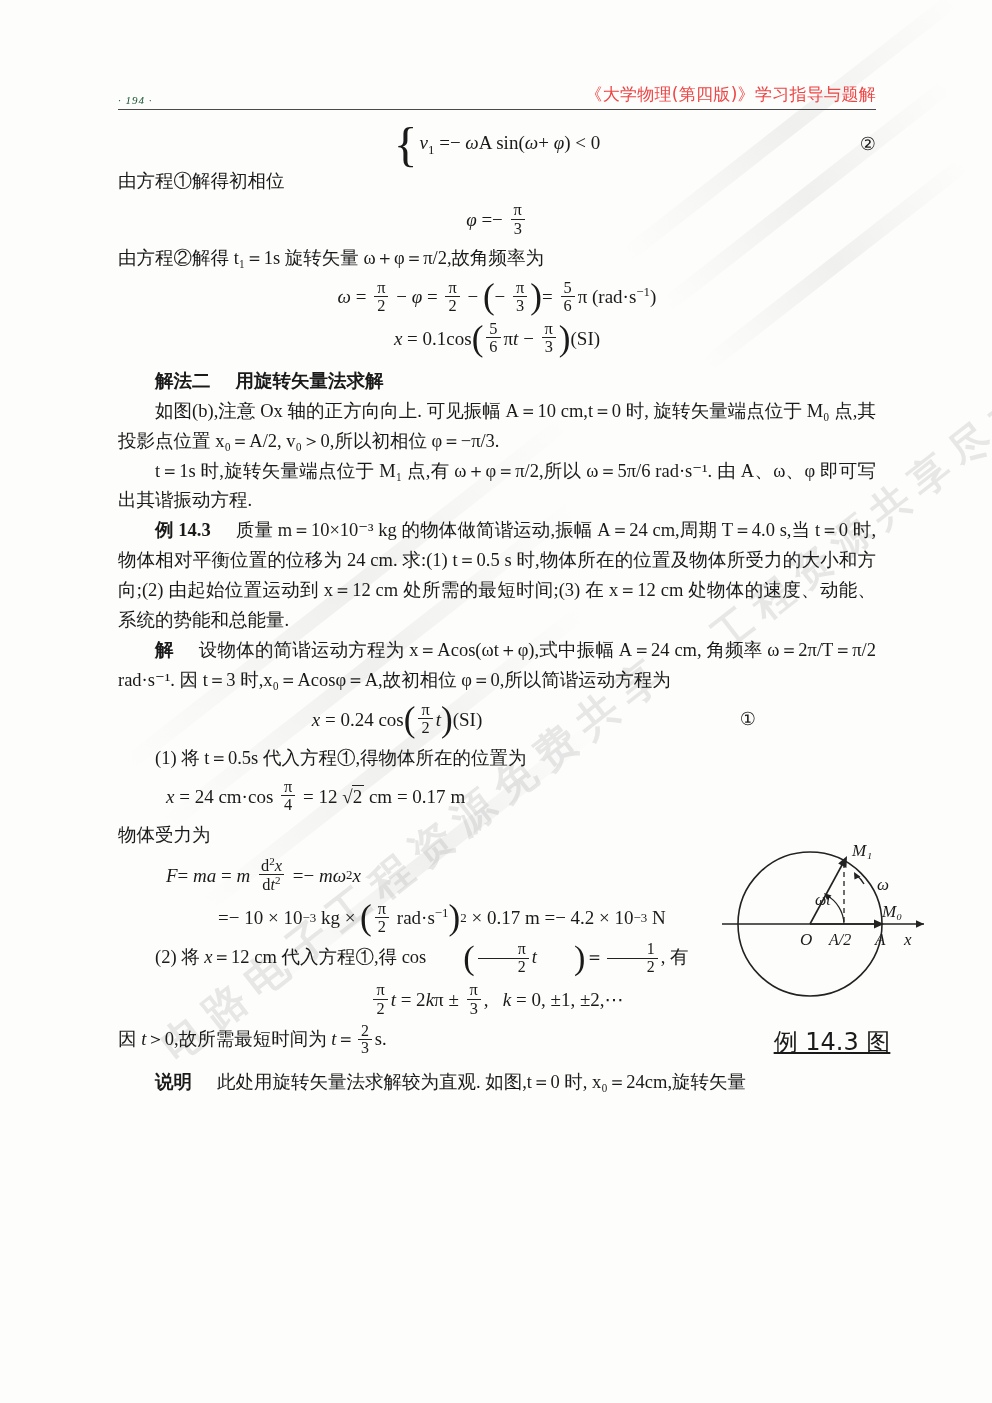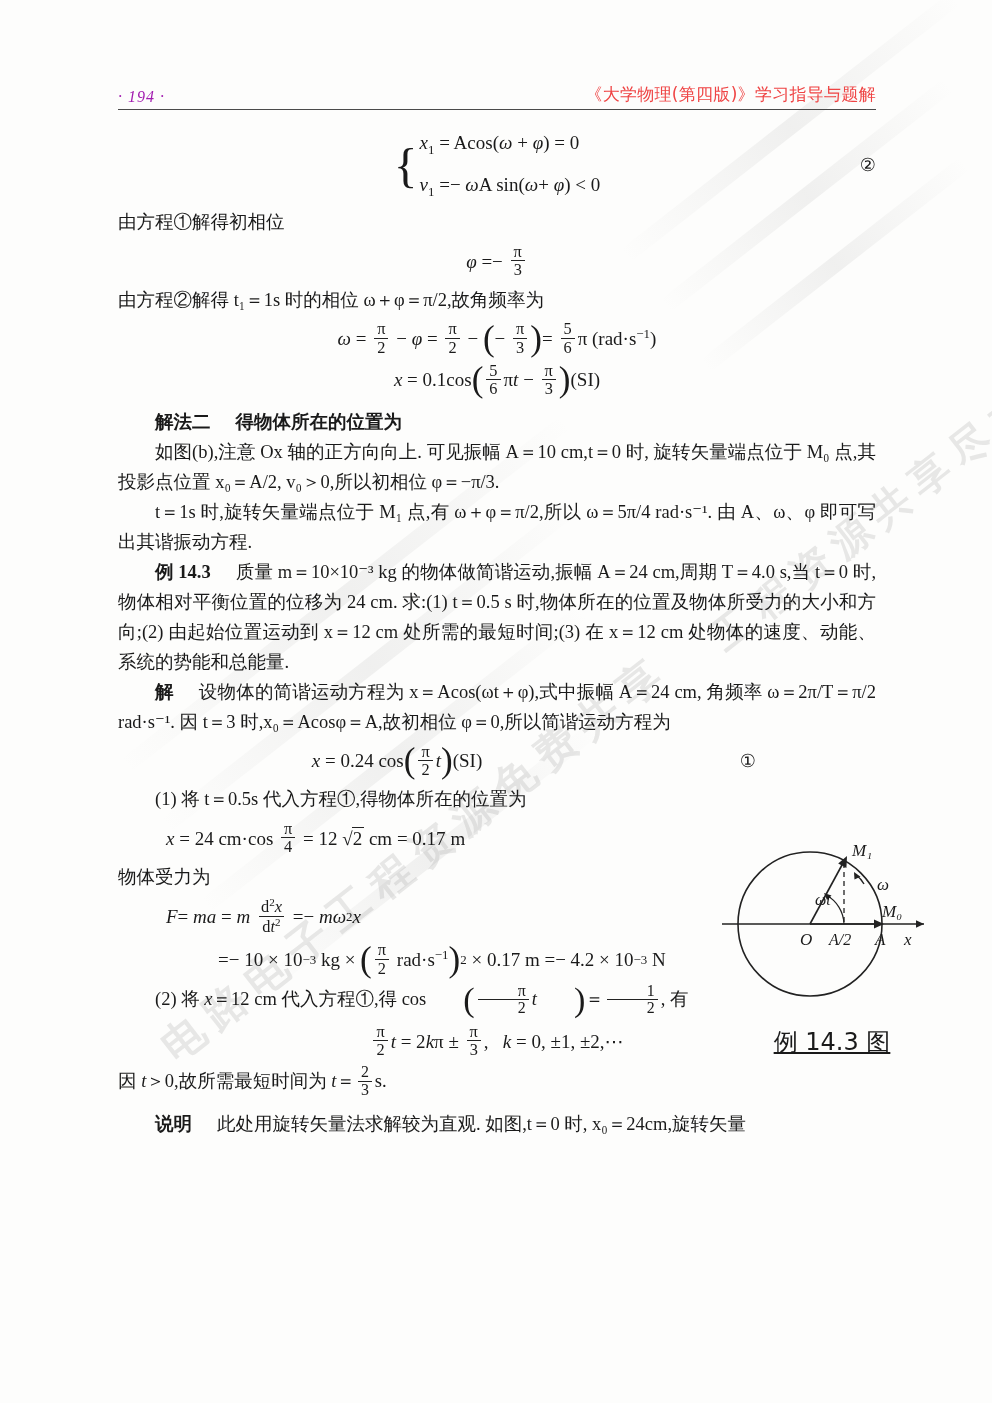--- a/index.html
+++ b/index.html
@@ -51,24 +51,24 @@
   }
   .header-inner {
     display: flex;
     justify-content: space-between;
     align-items: flex-end;
     height: 100%;
     border-bottom: 1.6px solid #4a4a4a;
     padding-bottom: 3px;
   }
   .folio {
-    font-size: 16px;
+    font-size: 11px;
     font-style: italic;
     letter-spacing: 1px;
-    color: #a21caf;
+    color: #14532d;
   }
   .running-title {
     font-size: 17px;
     font-family: "DejaVu Sans", "Liberation Sans", sans-serif;
     color: #ef4444;
     letter-spacing: 0.3px;
   }
 
   
   .content {
@@ -197,40 +197,37 @@
     </div>
   </div>
 
   <div class="content">
 
     <div class="eq" style="margin-top:8px;">
       <span class="sys">
         <span class="brace">{</span>
         <span class="sys-rows">
           <span>
-            <span class="mi">x</span><sub>1</sub> = <span class="mup">A</span><span class="mup">cos</span>(<span class="mi">ω</span> + <span class="mi">φ</span>) = 0
-          </span>
-          <span>
             <span class="mi">v</span><sub>1</sub> =− <span class="mi">ω</span><span class="mup">A</span> <span class="mup">sin</span>(<span class="mi">ω</span>+ <span class="mi">φ</span>) &lt; 0
           </span>
         </span>
       </span>
       <span class="eq-tag">②</span>
     </div>
 
     <p class="para">由方程①解得初相位</p>
 
     <div class="eq">
       <span class="mi">φ</span>&nbsp;=−&nbsp;<span class="frac">
           <span class="num mup">π</span>
           <span class="den mup">3</span>
         </span>
     </div>
 
-    <p class="para">由方程②解得 t₁＝1s 时的相位 ω＋φ＝π/2,故角频率为</p>
+    <p class="para">由方程②解得 t₁＝1s 旋转矢量 ω＋φ＝π/2,故角频率为</p>
 
     <div class="eq">
       <span class="mi">ω</span>&nbsp;=&nbsp;<span class="frac">
           <span class="num mup">π</span>
           <span class="den mup">2</span>
         </span>
       &nbsp;−&nbsp;<span class="mi">φ</span>&nbsp;=&nbsp;<span class="frac">
           <span class="num mup">π</span>
           <span class="den mup">2</span>
         </span>
@@ -252,25 +249,25 @@
           <span class="den mup">6</span>
         </span><span class="mup">π</span><span class="mi">t</span>&nbsp;−&nbsp;
       <span class="frac">
           <span class="num mup">π</span>
           <span class="den mup">3</span>
         </span><span class="big-paren">)</span><span class="mup">(SI)</span>
     </div>
 
     <p class="para indent" style="margin-top:10px;">
       <span class="bold">解法二</span>
-      <span class="bold sp-l">得物体所在的位置为</span>
+      <span class="bold sp-l">用旋转矢量法求解</span>
     </p>
 
     <p class="para indent">如图(b),注意 Ox 轴的正方向向上. 可见振幅 A＝10 cm,t＝0 时, 旋转矢量端点位于 M₀ 点,其投影点位置 x₀＝A/2, v₀＞0,所以初相位 φ＝−π/3.</p>
-    <p class="para indent">t＝1s 时,旋转矢量端点位于 M₁ 点,有 ω＋φ＝π/2,所以 ω＝5π/4 rad·s⁻¹. 由 A、ω、φ 即可写出其谐振动方程.</p>
+    <p class="para indent">t＝1s 时,旋转矢量端点位于 M₁ 点,有 ω＋φ＝π/2,所以 ω＝5π/6 rad·s⁻¹. 由 A、ω、φ 即可写出其谐振动方程.</p>
 
     <p class="para indent">
       <span class="bold">例 14.3</span>
       <span class="sp-l">质量 m＝10×10⁻³ kg 的物体做简谐运动,振幅 A＝24 cm,周期 T＝4.0 s,当 t＝0 时,物体相对平衡位置的位移为 24 cm. 求:(1) t＝0.5 s 时,物体所在的位置及物体所受力的大小和方向;(2) 由起始位置运动到 x＝12 cm 处所需的最短时间;(3) 在 x＝12 cm 处物体的速度、动能、系统的势能和总能量.</span>
     </p>
 
     <p class="para indent">
       <span class="bold">解</span>
       <span class="sp-l">设物体的简谐运动方程为 x＝Acos(ωt＋φ),式中振幅 A＝24 cm, 角频率 ω＝2π/T＝π/2 rad·s⁻¹. 因 t＝3 时,x₀＝Acosφ＝A,故初相位 φ＝0,所以简谐运动方程为</span>
     </p>

